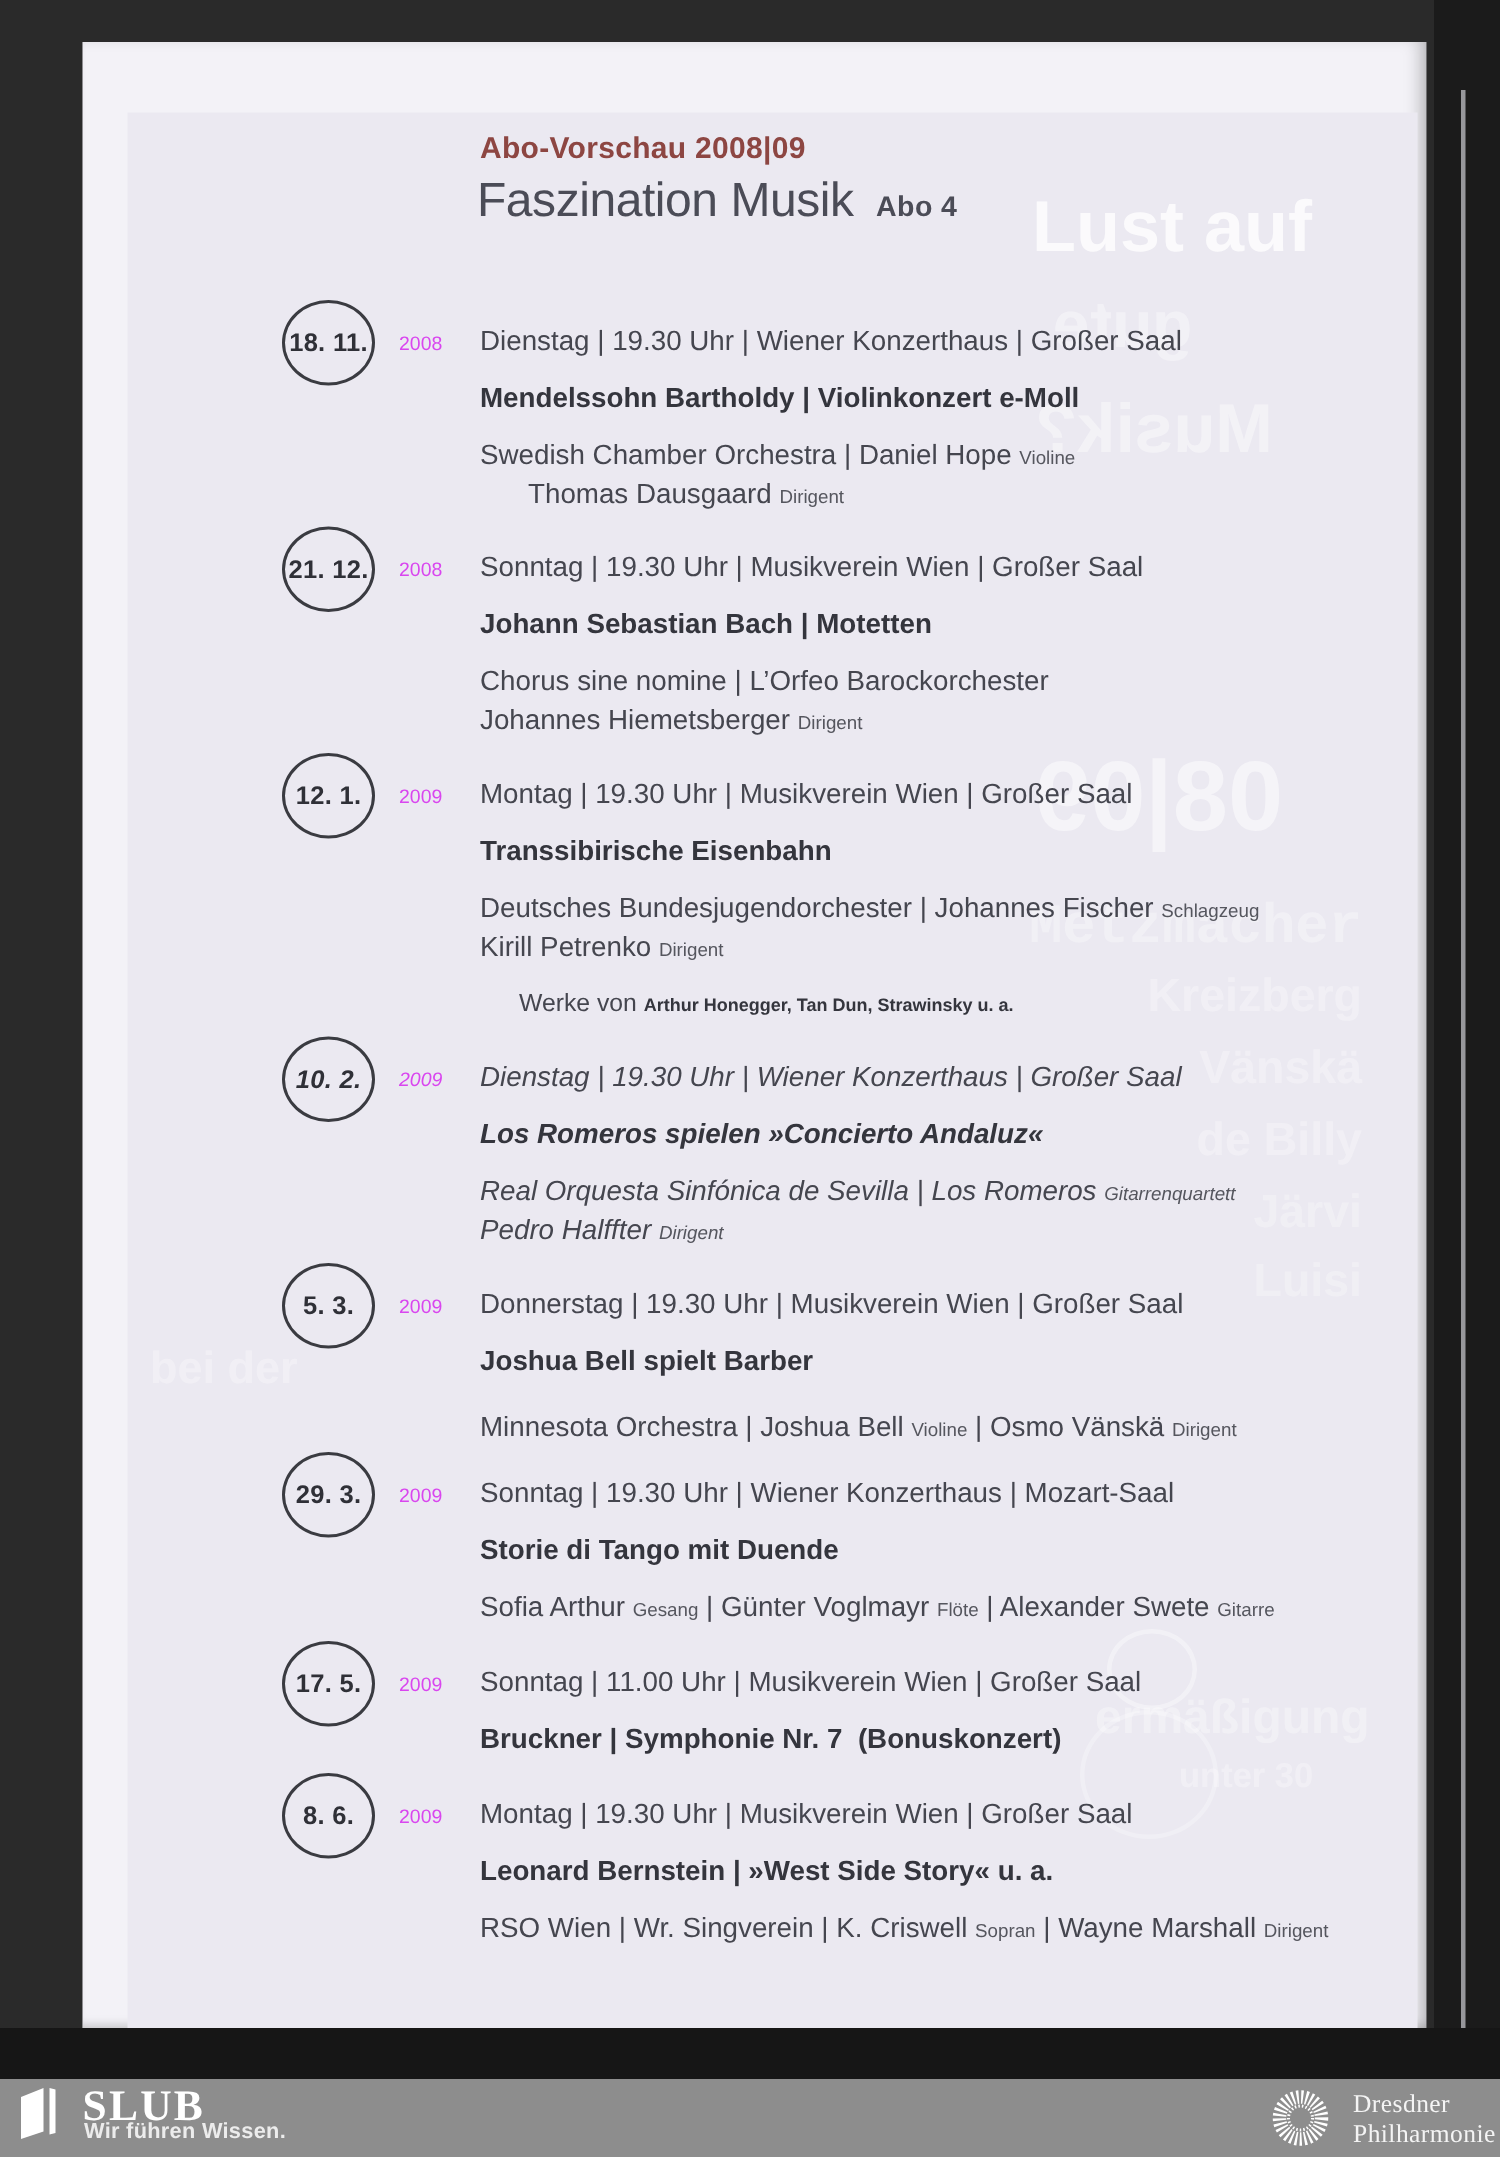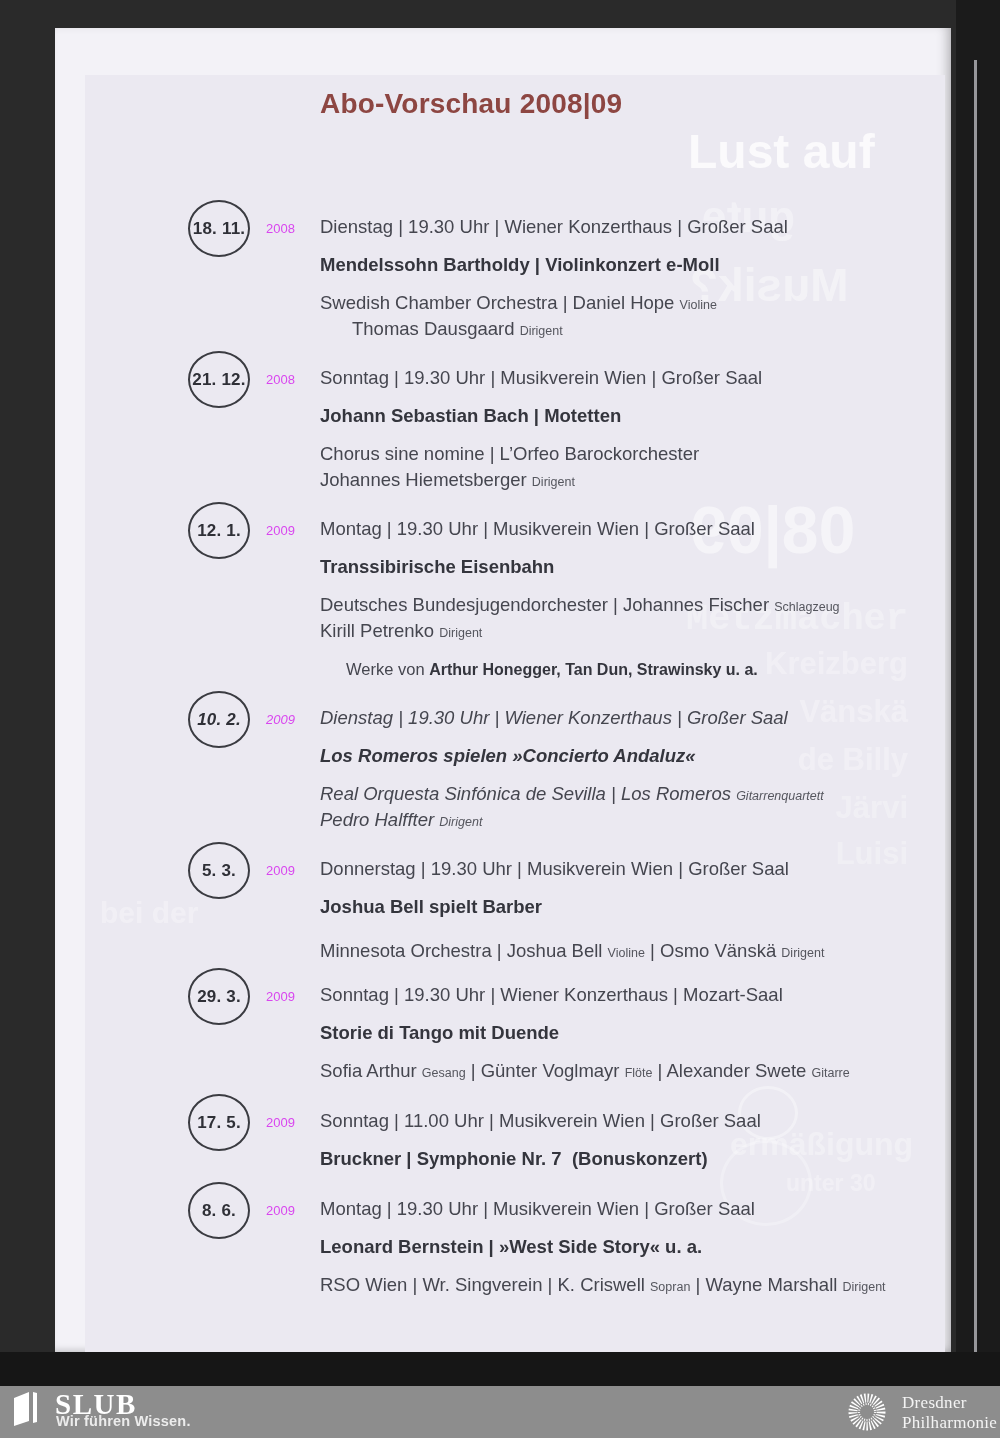--- a/index.html
+++ b/index.html
@@ -16,21 +16,21 @@
     box-shadow: inset -9px 0 12px -6px rgba(0,0,0,.28), inset 0 -6px 8px -5px rgba(0,0,0,.18);
   }
   .page-inner{
     position:absolute;left:30px;top:47px;right:6px;bottom:0;
     background:#ebe9f1;
   }
   .right-black{position:absolute;left:956px;top:0;width:44px;height:1438px;background:#1b1b1b;}
   .edge-line{position:absolute;left:974px;top:60px;width:3px;height:1292px;background:#c7c7cd;opacity:.72;}
 
   
-  .series{position:absolute;left:320px;top:88px;font-size:28px;font-weight:700;color:#8d4642;letter-spacing:.2px;white-space:nowrap;}
+  .series{position:absolute;left:320px;top:88px;font-size:20px;font-weight:700;color:#8d4642;letter-spacing:.2px;white-space:nowrap;}
   .title-row{position:absolute;left:318px;top:115px;display:flex;align-items:baseline;gap:15px;white-space:nowrap;}
   .big-title{font-size:32px;font-weight:400;color:#4b4c57;letter-spacing:-.3px;}
   .abo{font-size:19px;font-weight:700;color:#4b4c57;letter-spacing:.3px;}
 
   
   .concert-list{position:absolute;inset:0;}
   .concert-entry{position:absolute;left:188px;width:762px;height:180px;}
   .date-circle{
     position:absolute;left:0;top:0;width:58px;height:53px;
     border:2.6px solid #3a3b41;border-radius:50%;
@@ -40,21 +40,21 @@
   .year{position:absolute;left:78px;top:21px;font-size:13px;color:#d946ef;}
   .entry-col{position:absolute;left:132px;top:0;right:0;}
   .line{position:absolute;white-space:nowrap;left:0;}
   .info{top:16px;font-size:18.5px;color:#45464f;}
   .titleb{top:54px;font-size:18.5px;font-weight:700;color:#34353d;}
   .perf-line{font-size:18.5px;color:#45464f;}
   .perf{font-size:18.5px;color:#45464f;}
   .role{font-size:12.5px;color:#55565e;}
   .note{top:158px;}
   .note-prefix{font-size:16.5px;color:#45464f;margin-left:26px;}
-  .note-bold{font-size:16px;font-weight:700;color:#34353d;}
+  .note-bold{font-size:12px;font-weight:700;color:#34353d;}
 
   
   .wm{position:absolute;color:#ffffff;font-weight:700;white-space:nowrap;pointer-events:none;}
   .wm.mirror{transform:scaleX(-1);}
   .wm-circle{position:absolute;border-radius:50%;pointer-events:none;}
 
   
   .footer-black{position:absolute;left:0;top:1352px;width:1000px;height:34px;background:#161616;}
   .footer-bar{position:absolute;left:0;top:1386px;width:1000px;height:70px;background:#8d8d8d;}
   .slub-icon{position:absolute;left:11px;top:5px;}
@@ -92,20 +92,24 @@
       <div class="wm" style="left: 558px; top: 790px; font-size: 31px; opacity: 0.28; width: 350px; text-align: right;">Järvi</div>
       <div class="wm" style="left: 558px; top: 836px; font-size: 31px; opacity: 0.28; width: 350px; text-align: right;">Luisi</div>
       <div class="wm" style="left: 100px; top: 896px; font-size: 30px; opacity: 0.3;">bei der</div>
       <div class="wm" style="left: 730px; top: 1126px; font-size: 32px; opacity: 0.33;">ermäßigung</div>
       <div class="wm" style="left: 786px; top: 1170px; font-size: 23px; opacity: 0.3;">unter 30</div>
     </div>
   <div class="wm-circle" style="left:738px;top:1086px;width:54px;height:48px;border:3px solid rgba(255,255,255,.38);"></div>
   <div class="wm-circle" style="left:720px;top:1140px;width:86px;height:80px;border:3px solid rgba(255,255,255,.28);"></div>
 
   <div class="series">Abo-Vorschau 2008|09</div>
+  <div class="title-row">
+    <span class="big-title">Faszination Musik</span>
+    <span class="abo">Abo 4</span>
+  </div>
 
   <div class="concert-list" id="concert-list">
       <div class="concert-entry" style="top: 200px;">
         <div class="date-circle">18. 11.</div>
         <div class="year">2008</div>
         <div class="entry-col">
           <div class="line info">Dienstag | 19.30 Uhr | Wiener Konzerthaus | Großer Saal</div>
           <div class="line titleb">Mendelssohn Bartholdy | Violinkonzert e-Moll</div>
           <div class="line perf-line" style="top: 92px;"><span class="perf">Swedish Chamber Orchestra | Daniel Hope </span><span class="role">Violine</span></div>
           <div class="line perf-line" style="top: 118px; margin-left: 32px;"><span class="perf">Thomas Dausgaard </span><span class="role">Dirigent</span></div>

